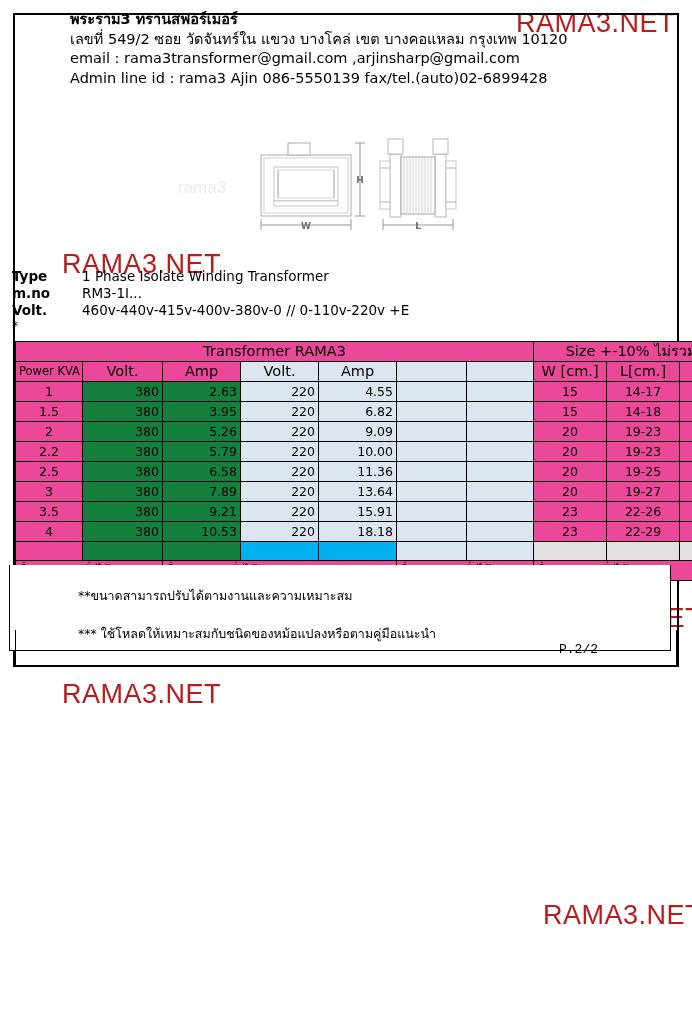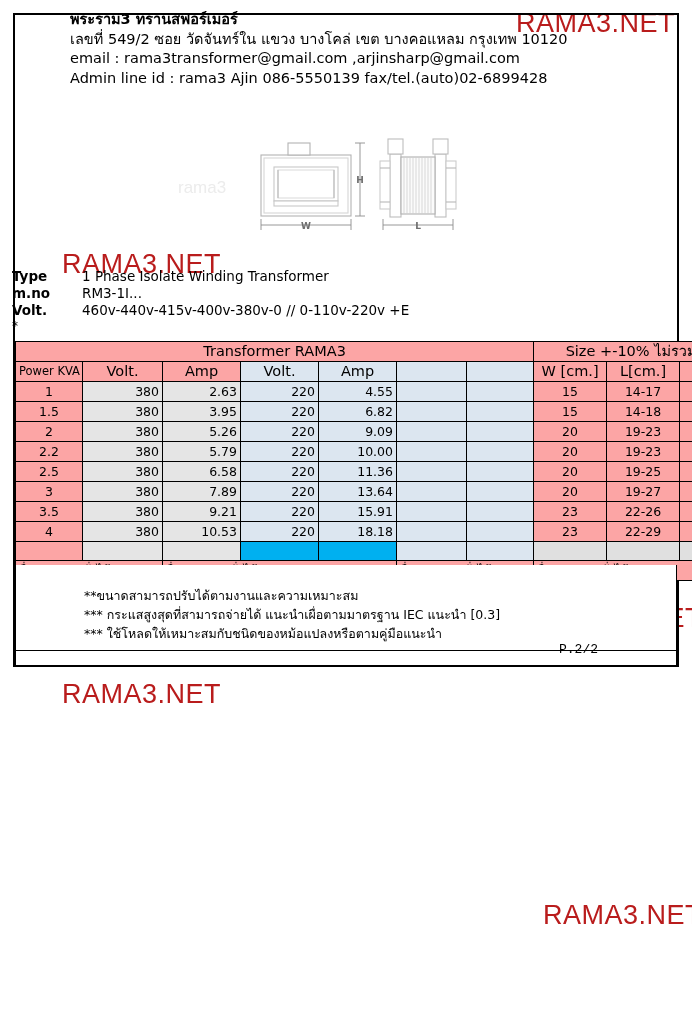--- a/index.html
+++ b/index.html
@@ -138,42 +138,42 @@
   }
   .colhead {
     text-align: center;
     font-weight: bold;
     height: 18px;
     line-height: 18px;
     margin-top: 38px;
   }
   .colhead.small { font-size: 11.5px; }
   .colhead.big   { font-size: 14.5px; }
-  .c-yellow { background: #e5e5e5; }
+  .c-yellow { background: #15803d; }
   .c-blue   { background: #dce6f0; }
   .c-cyan   { background: #00b0f0; }
   .c-grey   { background: #e0e0e0; }
-  .c-white  { background: #fca5a5; }
+  .c-white  { background: #ec4899; }
   .t-center { text-align: center; }
   .t-right  { text-align: right; }
   .row-note td {
     font-size: 12px;
     height: 19px;
     line-height: 19px;
     text-align: left;
     border-left: none;
     border-right: none;
   }
   .row-note td.first { border-left: 1px solid #000; }
   .row-note td.last  { border-right: 1px solid #000; }
 
   
   .notes {
     position: absolute;
-    left: 15px;
+    left: 9px;
     top: 565px;
     width: 662px;
     height: 86px;
     border: 1px solid #000;
     border-top: none;
     box-sizing: border-box;
     background: #fff;
   }
   .note-line {
     position: absolute;
@@ -446,19 +446,18 @@
       <td class="first c-white" colspan="2">อื่นๆสามารถสั่งได้</td>
       <td class="c-white" colspan="3">อื่นๆสามารถสั่งได้</td>
       <td class="c-white t-center" colspan="2">อื่นๆสามารถสั่งได้</td>
       <td class="last c-white t-center" colspan="3">อื่นๆสามารถสั่งได้</td>
     </tr>
   </tbody>
 </table>
 
 <div class="notes">
   <div class="note-line n1">**ขนาดสามารถปรับได้ตามงานและความเหมาะสม</div>
-  <div class="note-line n2">*** กระแสสูงสุดที่สามารถจ่ายได้ แนะนำเผื่อตามมาตรฐาน IEC แนะนำ [0.3]</div>
   <div class="note-line n3">*** ใช้โหลดให้เหมาะสมกับชนิดของหม้อแปลงหรือตามคู่มือแนะนำ</div>
 </div>
 
 <div class="page-box">
   <div class="page-no">P.2/2</div>
 </div>
 
 </body></html>

